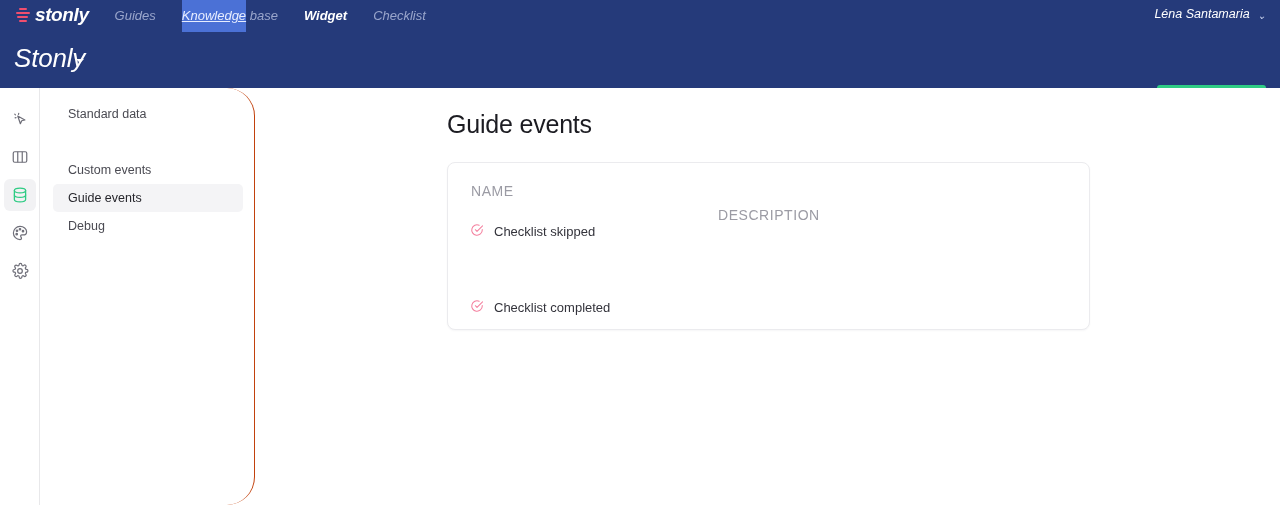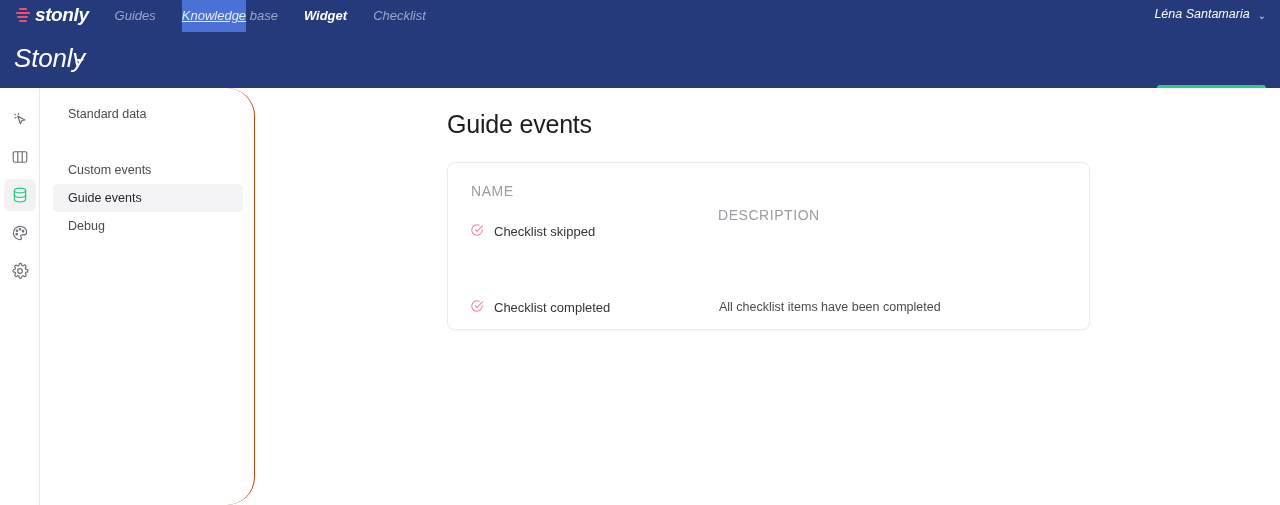--- a/index.html
+++ b/index.html
@@ -287,17 +287,16 @@
 
 
     <div class="row" style="top:126px;">
       <span class="row-icon">
         <svg width="14" height="14" viewBox="0 0 24 24" fill="none" stroke="#f4809f" stroke-width="1.8" stroke-linecap="round" stroke-linejoin="round">
           <path d="M21 11.2V12a9 9 0 11-5.3-8.2"></path>
           <path d="M21.5 4.8L12 14.3l-2.8-2.8"></path>
         </svg>
       </span>
       <span class="row-name">Checklist completed</span>
-      <span class="row-desc">All checklist items have been completed</span>
     </div>
 
   </div>
 </div>
 
 </body></html>

